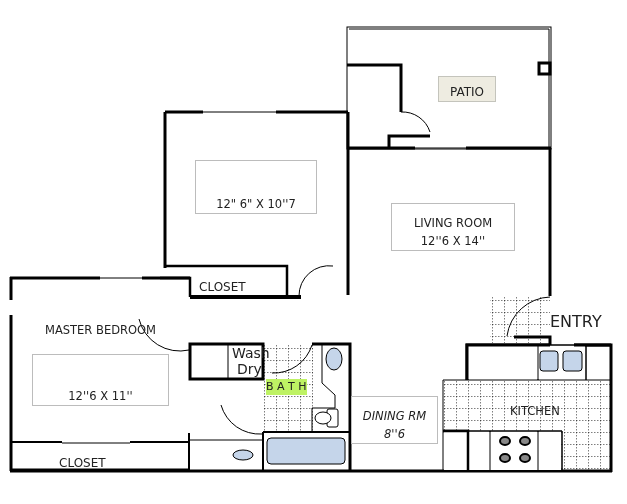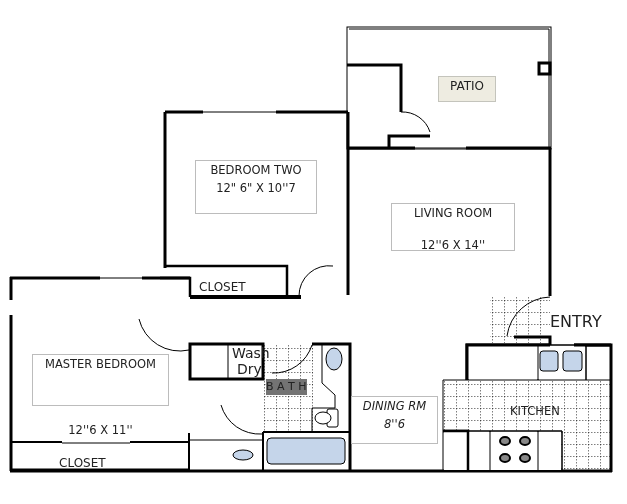--- a/index.html
+++ b/index.html
@@ -1,19 +1,19 @@
 <!DOCTYPE html>
 <html><head>
   <meta charset="utf-8">
   <style>
     html, body { margin: 0; padding: 0; background: #ffffff; }
     body { width: 627px; height: 504px; position: relative; overflow: hidden; font-family: "Liberation Sans", sans-serif; }
     #plan { position: absolute; left: 0; top: 0; }
     .lbl { position: absolute; font-family: "DejaVu Sans", sans-serif; color: #222; font-size: 12px; line-height: 16px; white-space: nowrap; }
-    .box { position: absolute; border: 1px solid #bcbcbc; background: #ffffff; display: flex; flex-direction: column; align-items: center; justify-content: flex-start; font-family: "DejaVu Sans", sans-serif; font-size: 11.5px; color: #222; line-height: 18px; }
+    .box { position: absolute; border: 1px solid #bcbcbc; background: #ffffff; display: flex; flex-direction: column; align-items: center; justify-content: flex-end; font-family: "DejaVu Sans", sans-serif; font-size: 11.5px; color: #222; line-height: 18px; }
     .patio-box { background: #eeece1; border-color: #c4c4bc; font-size: 12px; }
   </style>
 </head>
 <body>
 
 <svg id="plan" width="627" height="504" viewBox="0 0 627 504" xmlns="http://www.w3.org/2000/svg">
   <defs>
     <pattern id="tile" width="12" height="12" patternUnits="userSpaceOnUse">
       <path d="M0 0 H12 M0 0 V12" stroke="#000" stroke-width="1" stroke-dasharray="1.5,1.5" fill="none"></path>
     </pattern>
@@ -132,38 +132,37 @@
     <ellipse cx="505" cy="458" rx="5" ry="4"></ellipse>
     <ellipse cx="525" cy="458" rx="5" ry="4"></ellipse>
   </g>
 </svg>
 
 <div class="box patio-box" style="left:438px; top:76px; width:56px; height:24px;">
   <span>PATIO</span>
 </div>
 
 <div class="box" style="left:195px; top:160px; width:120px; height:52px;">
-  <span>BEDROOM TWO</span>
   <span>12" 6" X 10''7</span>
 </div>
 
-<div class="box" style="left:391px; top:203px; width:122px; height:46px;gap:14px;">
+<div class="box" style="left:391px; top:203px; width:122px; height:46px;">
   <span>LIVING ROOM</span>
   <span>12''6 X 14''</span>
 </div>
 
 <div class="box" style="left:32px; top:354px; width:135px; height:50px;gap:48px;">
   <span>MASTER BEDROOM</span>
   <span>12''6 X 11''</span>
 </div>
 
 <div class="box" style="left:351px; top:396px; width:85px; height:46px;font-style:italic;">
   <span>DINING RM</span>
   <span>8''6</span>
 </div>
 
 <span class="lbl" style="left:510px; top:403px; font-size:11.5px;">KITCHEN</span>
 <span class="lbl" style="left:550px; top:314px; font-size:16px;">ENTRY</span>
-<span class="lbl" style="left:266px; top:379px; font-size:11px; background:#737373;">B A T H</span>
+<span class="lbl" style="left:266px; top:379px; font-size:11px; background:#bef264;">B A T H</span>
 <span class="lbl" style="left:199px; top:279px; font-size:12px;">CLOSET</span>
 <span class="lbl" style="left:59px; top:455px; font-size:12px;">CLOSET</span>
 <span class="lbl" style="left:232px; top:345px; font-size:14px;">Wash</span>
 <span class="lbl" style="left:237px; top:361px; font-size:14px;">Dry</span>
 
 </body></html>

